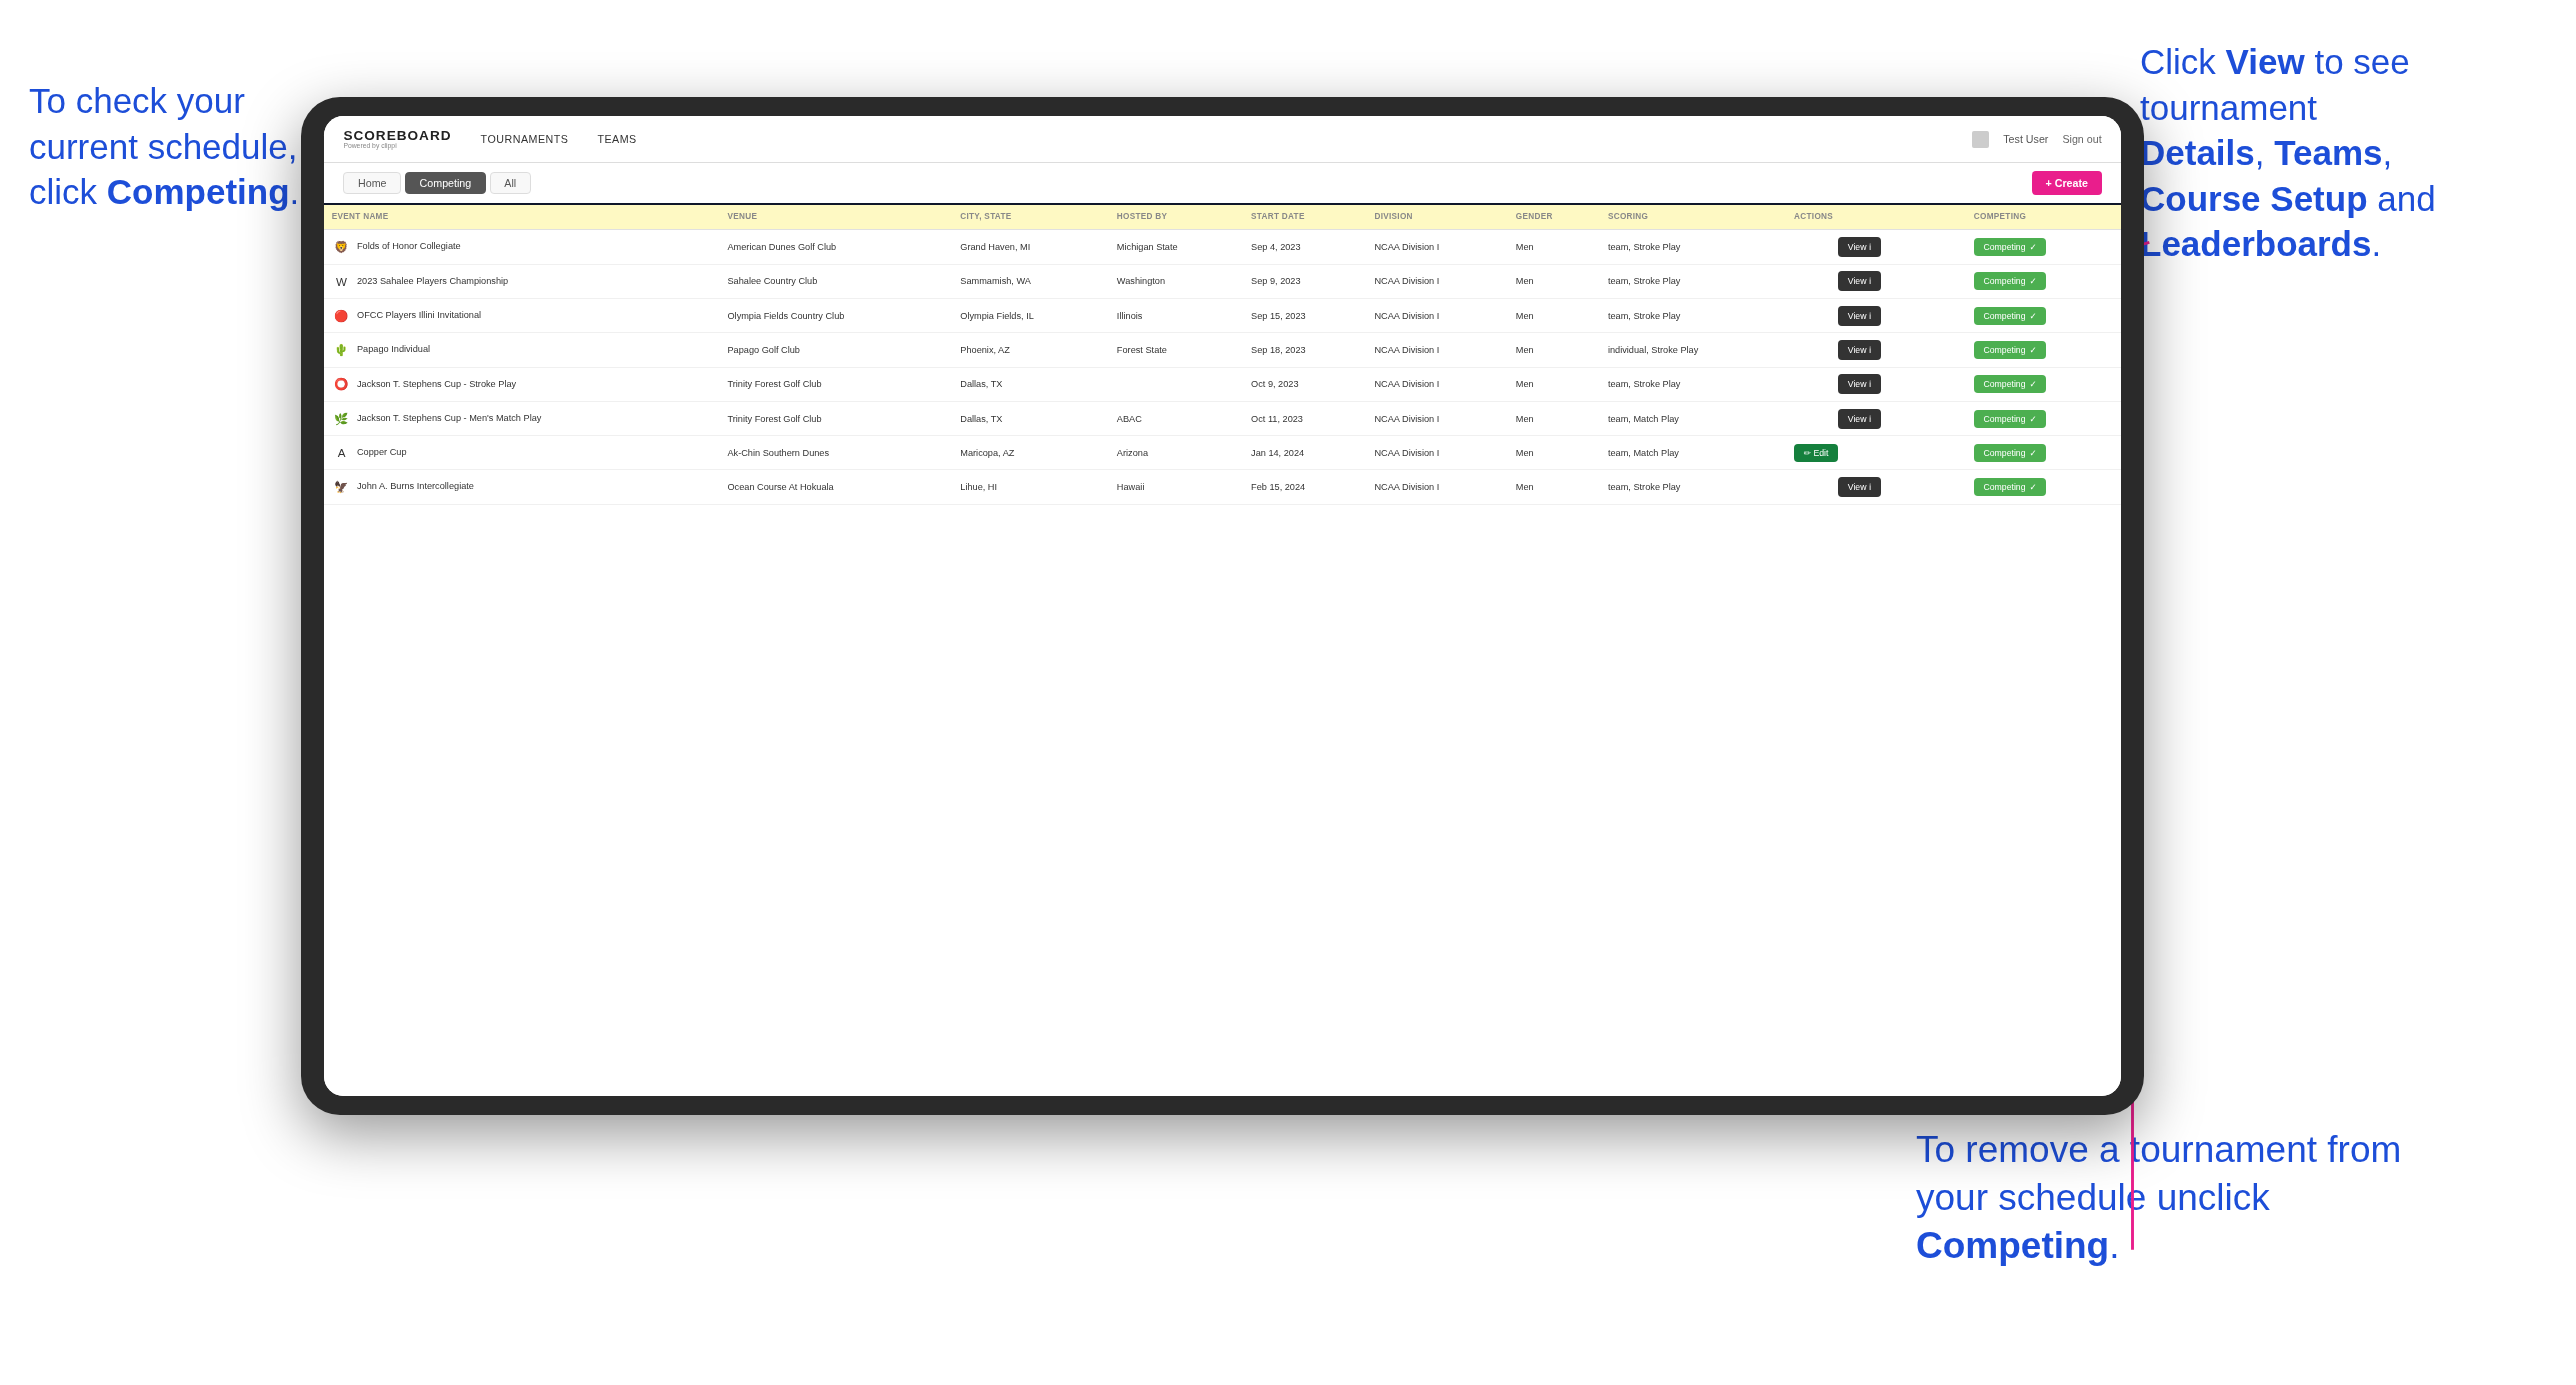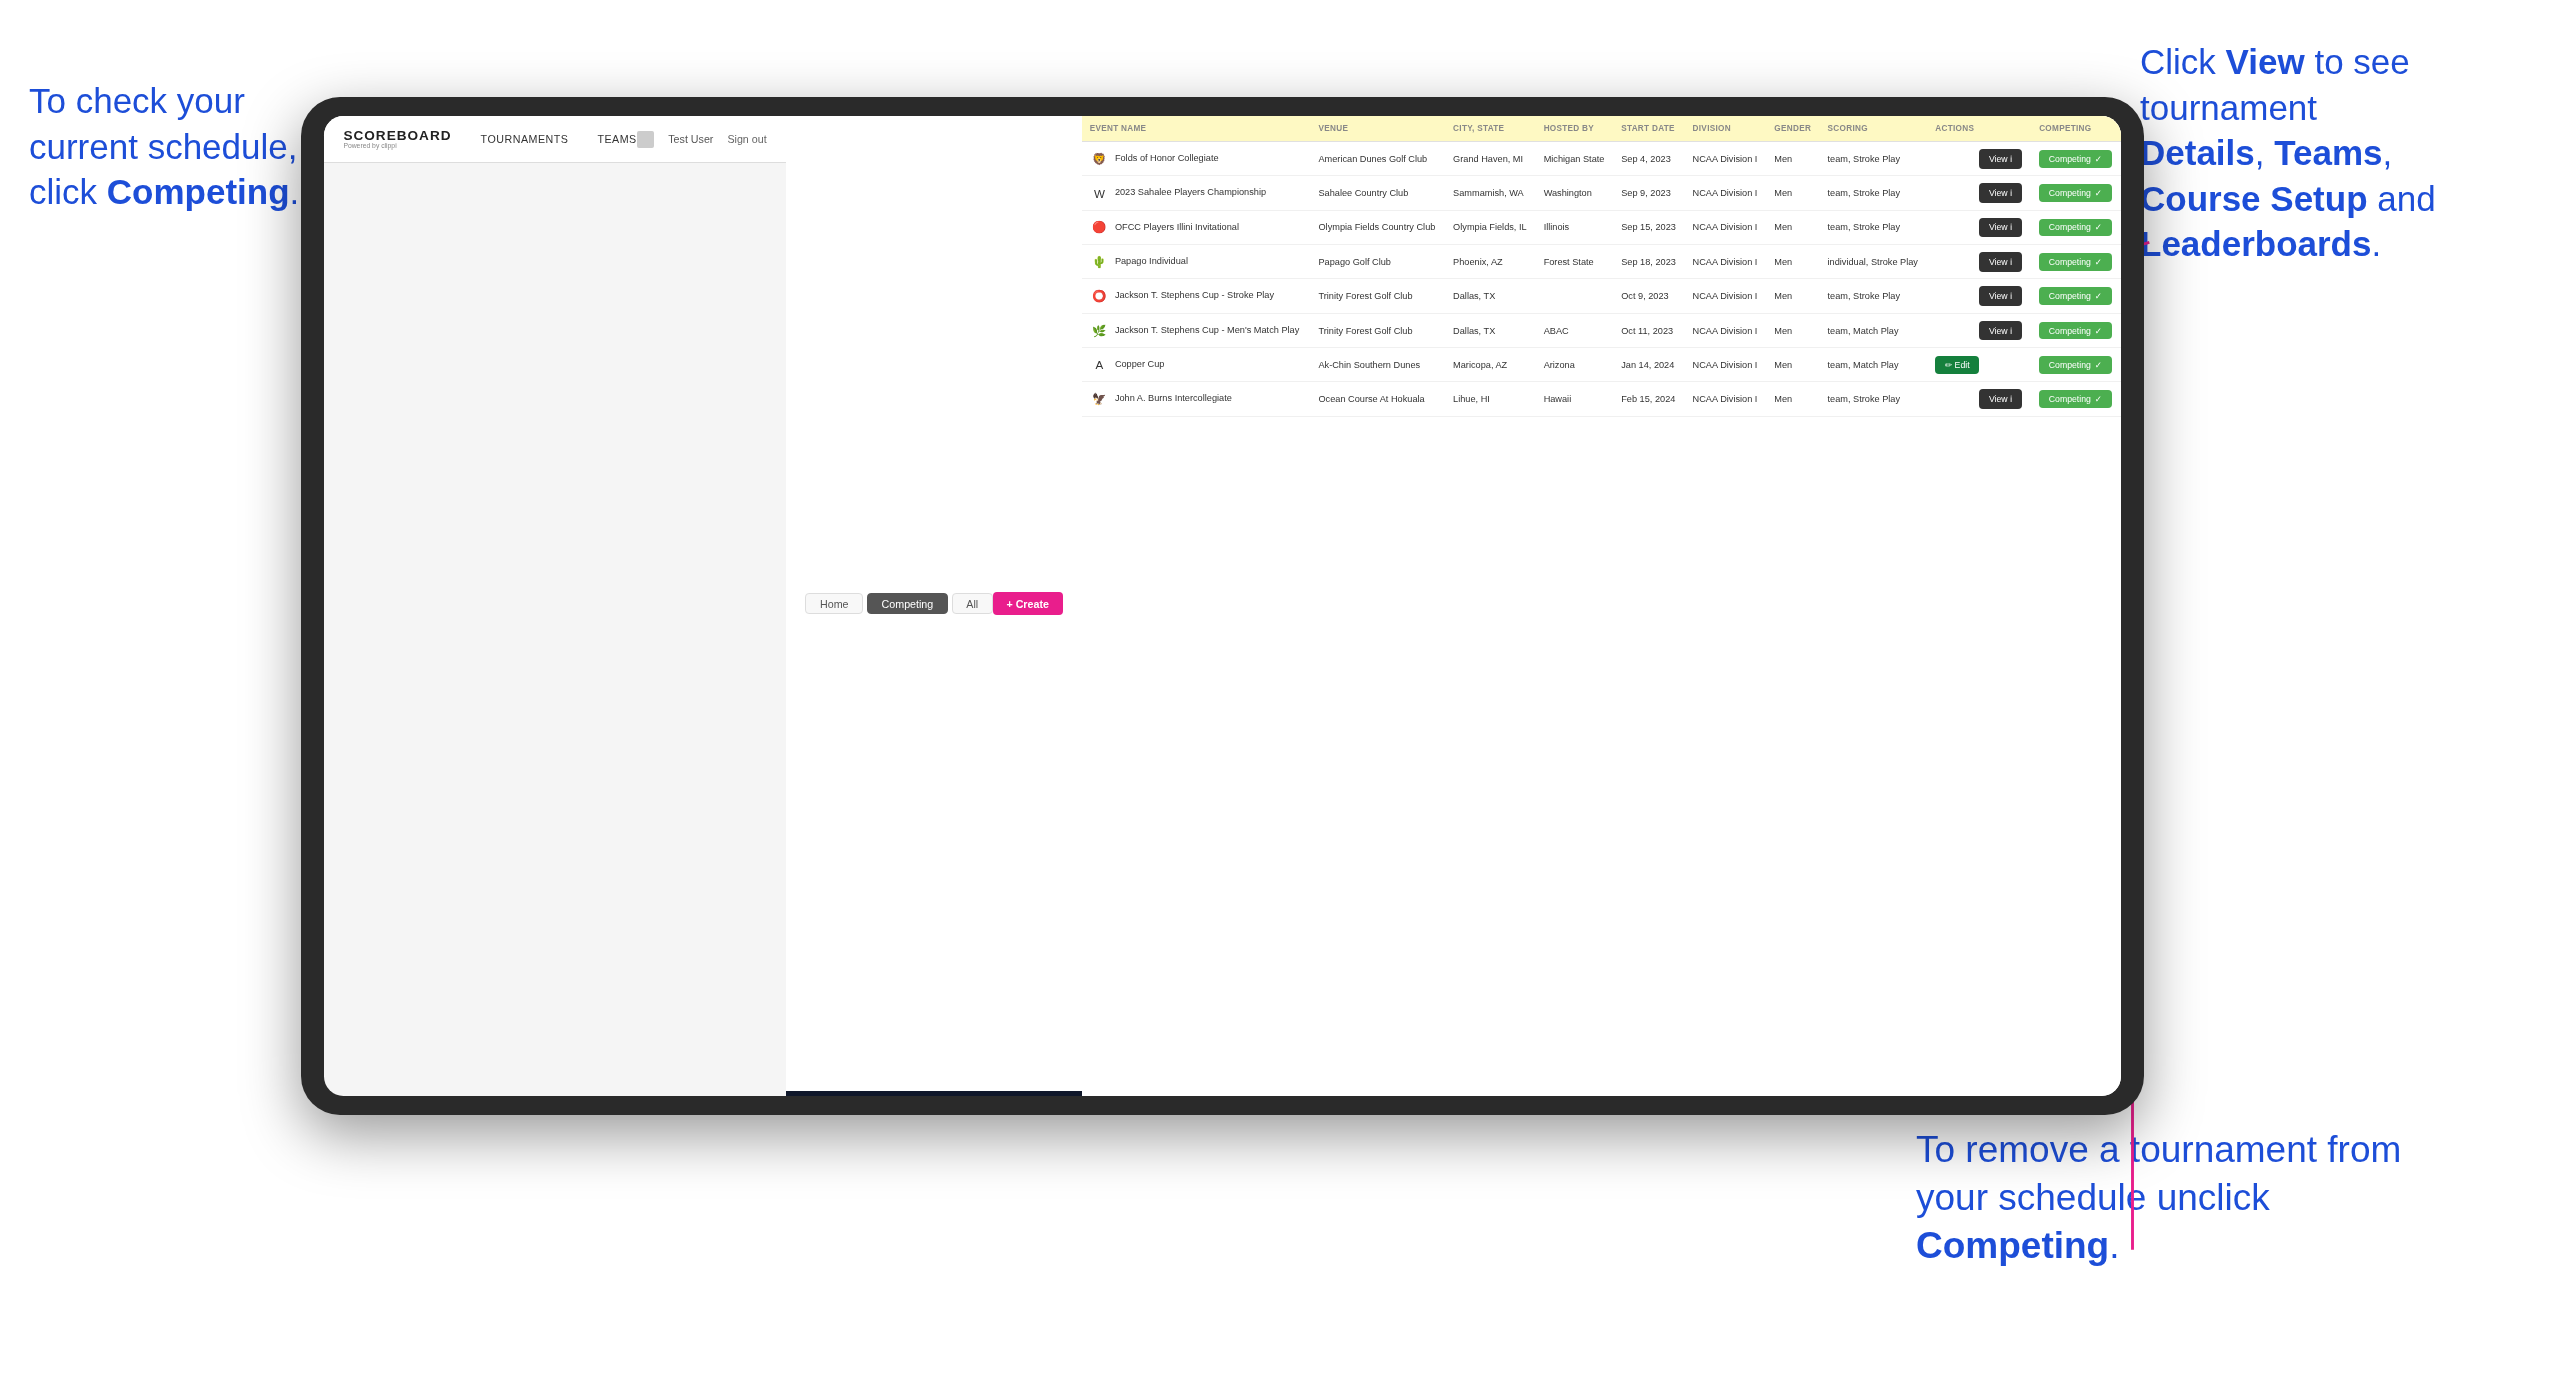--- a/index.html
+++ b/index.html
@@ -50,21 +50,21 @@
       box-shadow: 0 19.4px 58px rgba(0,0,0,0.4);
       padding: 19.4px 23px;
     }
     .tablet-screen {
       width: 100%;
       height: 100%;
       background: #f5f5f5;
       border-radius: 19.4px;
       overflow: hidden;
       display: flex;
-      flex-direction: row;
+      flex-direction: column;
     }
 
     
     .navbar {
       background: #fff;
       border-bottom: 1px solid #ddd;
       padding: 0 19.4px;
       height: 47px;
       display: flex;
       align-items: center;
@@ -114,21 +114,21 @@
       display: inline-block;
     }
 
     
     .filter-bar {
       background: #fff;
       padding: 7.8px 19.4px;
       display: flex;
       align-items: center;
       justify-content: space-between;
-      border-bottom: 5px solid #0f172a;
+      border-bottom: 2px solid #0f172a;
       flex-shrink: 0;
     }
     .filter-tabs {
       display: flex;
       gap: 3.9px;
     }
     .filter-tab {
       padding: 3.9px 13.6px;
       border-radius: 3.9px;
       font-size: 10.7px;

